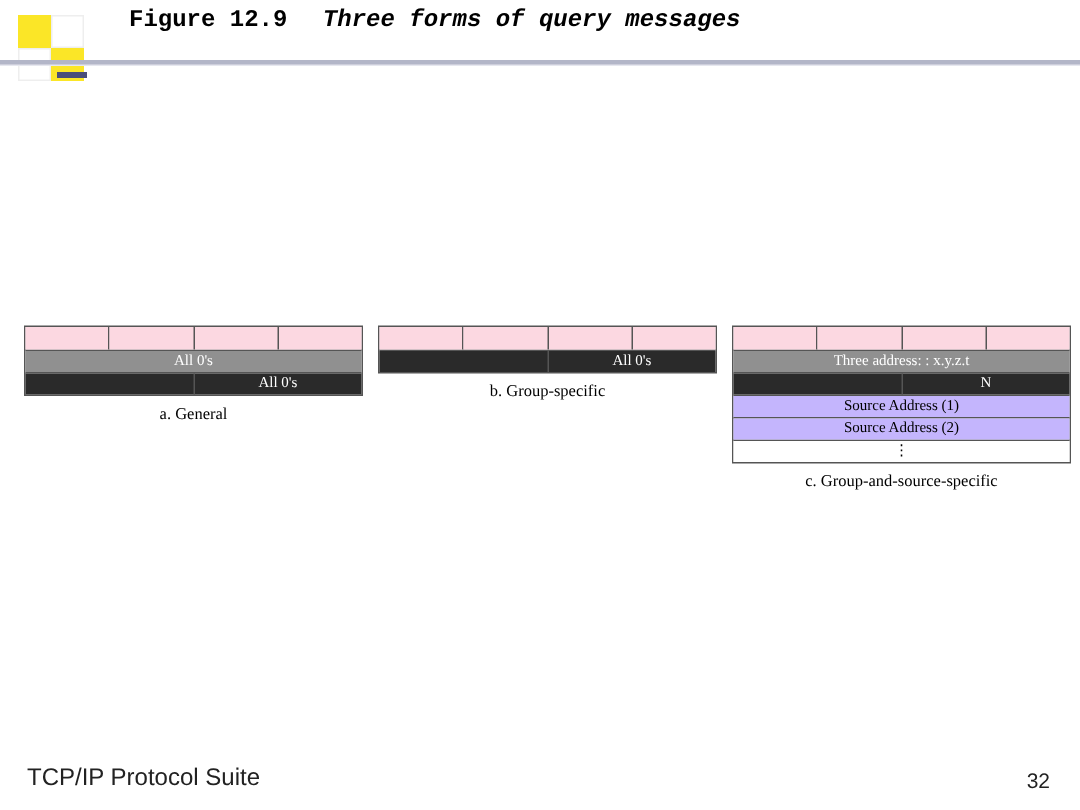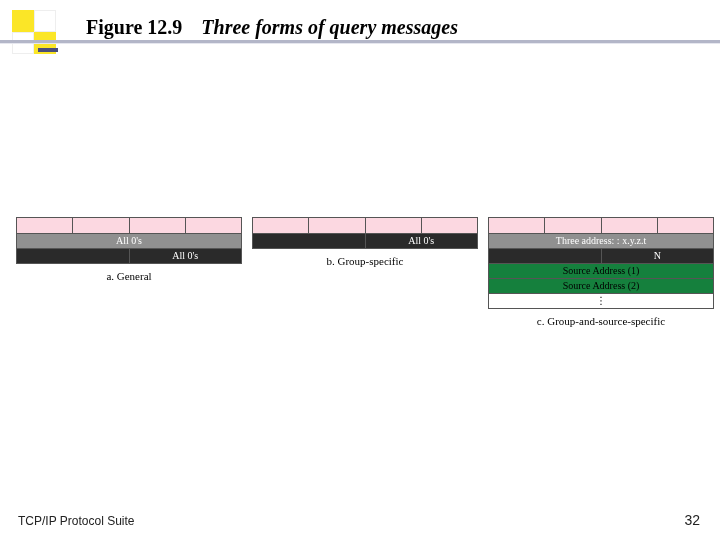--- a/index.html
+++ b/index.html
@@ -25,23 +25,24 @@
     height: 22px;
   }
   .corner-icon .sq.y1 { left: 0; top: 0; background: #fbe627; }
   .corner-icon .sq.w1 { left: 22px; top: 0; background: #fff; border: 1px solid #eee; }
   .corner-icon .sq.w2 { left: 0; top: 22px; background: #fff; border: 1px solid #eee; }
   .corner-icon .sq.y2 { left: 22px; top: 22px; background: #fbe627; }
 
   .title-line {
     position: absolute;
     left: 86px;
-    top: 16px;
-    font-size: 20px;
+    top: 4px;
+    font-size: 16px;
     white-space: nowrap;
+    font-family: Liberation Mono, monospace;
   }
   .title-line .fig {
     font-weight: bold;
   }
   .title-line .cap {
     font-style: italic;
     font-weight: bold;
     margin-left: 14px;
   }
 
@@ -96,40 +97,40 @@
   .stack .cell {
     border-right: 1px solid #555;
     overflow: hidden;
     white-space: nowrap;
   }
   .stack .cell:last-child { border-right: none; }
   
   .pink  { background: #fcd8e1; }
   .gray  { background: #909090; color: #fff; }
   .dark  { background: #2a2a2a; color: #fff; }
-  .yellow{ background: #15803d; }
+  .yellow{ background: #c4b5fd; }
   .white { background: #fff; }
   .ellipsis { font-family: Arial, sans-serif; }
 
   
   .q  { flex: 1 1 0; }
   .h  { flex: 1 1 0; } 
   .f  { flex: 1 1 100%; } 
 
   .caption {
     margin-top: 6px;
     font-size: 11px;
     font-family: "Times New Roman", Times, serif;
   }
 
   .footer-left {
     position: absolute;
     left: 18px;
     bottom: 12px;
-    font-size: 12px;
+    font-size: 16px;
     font-family: Arial, Helvetica, sans-serif;
     color: #222;
   }
   .footer-right {
     position: absolute;
     right: 20px;
     bottom: 12px;
     font-size: 14px;
     font-family: Arial, Helvetica, sans-serif;
     color: #222;

